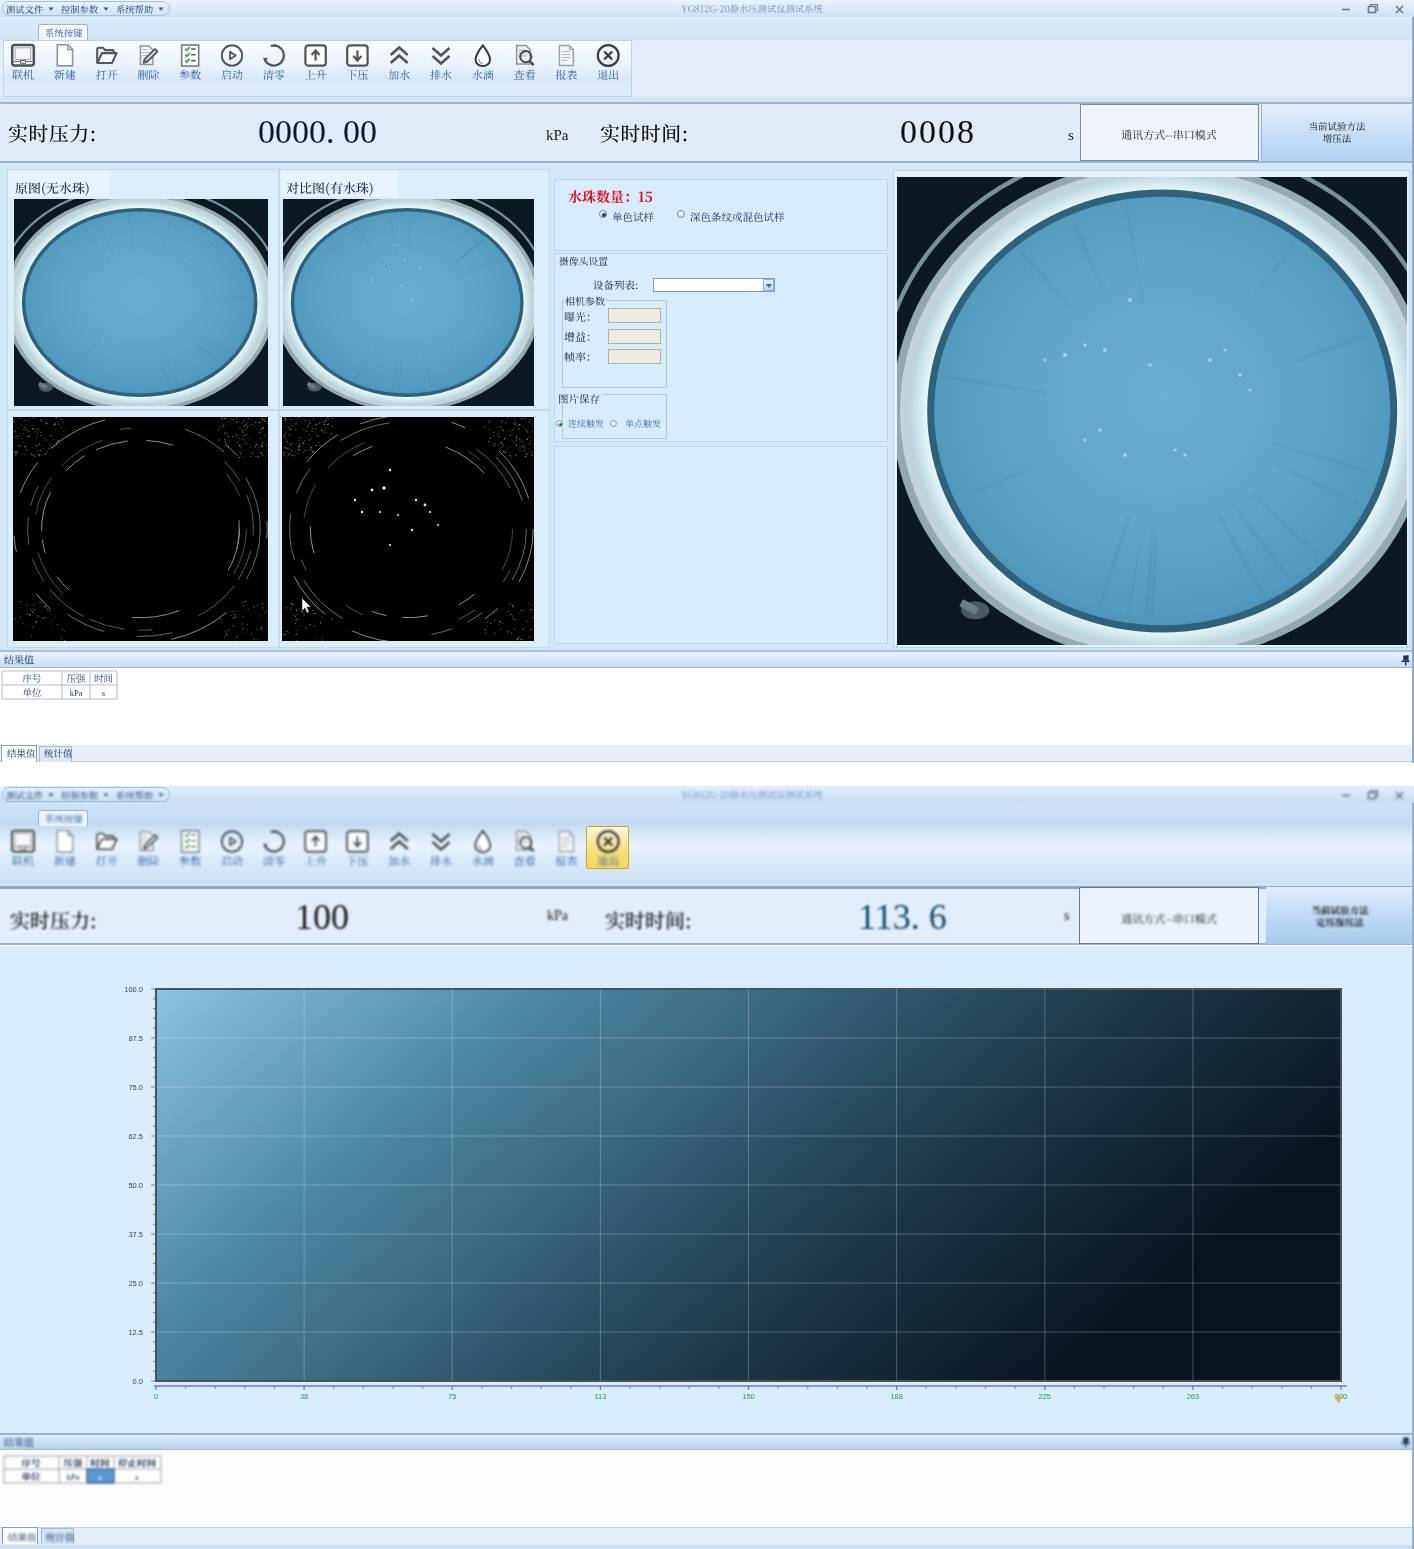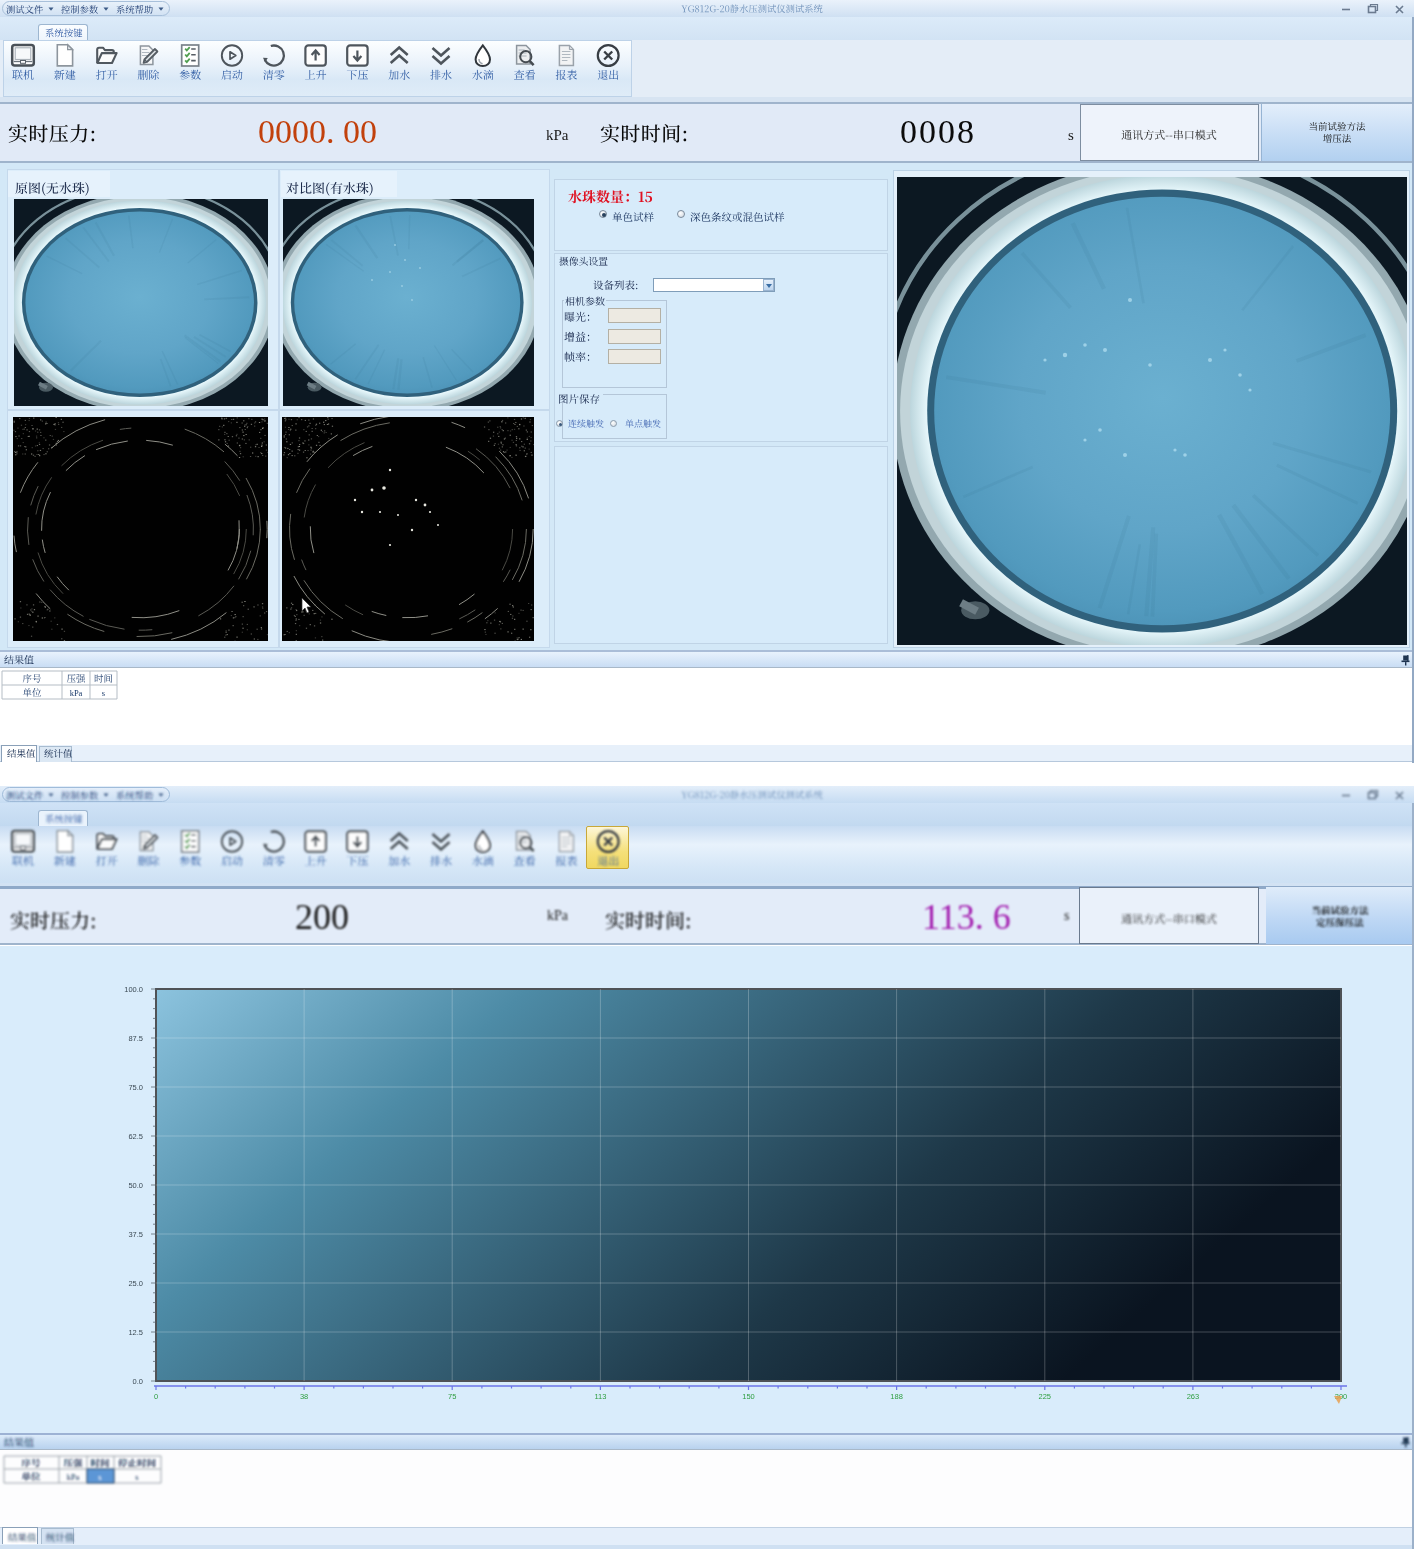--- a/index.html
+++ b/index.html
@@ -3,21 +3,21 @@
 <div style="position:absolute;left:0;top:0;width:1414px;height:17px;background:linear-gradient(#eaf2fb,#cfe0f2)"></div>
 <div style="position:absolute;left:2px;top:1px;width:168px;height:15px;background:linear-gradient(#e8f1fa,#d2e2f3);border:1px solid #a8c0da;border-radius:8px"></div>
 <div style="position:absolute;left:0;top:17px;width:1414px;height:23px;background:linear-gradient(#dcebf9,#d2e3f4)"></div>
 <div style="position:absolute;left:38px;top:24px;width:50px;height:16px;background:linear-gradient(#fbfdff,#eef5fc);border:1px solid #9db6d0;border-bottom:0;border-radius:3px 3px 0 0"></div>
 <div style="position:absolute;left:0;top:40px;width:1414px;height:62px;background:#e4edf7"></div>
 <div style="position:absolute;left:3px;top:40px;width:629px;height:57px;background:linear-gradient(#fcfeff,#e8f1fa 45%,#d9e8f6 70%,#dfecf8);border:1px solid #bdd2e8"></div>
 <div style="position:absolute;left:0;top:97px;width:1414px;height:5px;background:#d7e4f2"></div>
 <div style="position:absolute;left:0;top:102px;width:1414px;height:2px;background:#9fb4cc"></div>
 <div style="position:absolute;left:0;top:104px;width:1414px;height:57px;background:#e1eaf7"></div>
 <div style="position:absolute;left:0;top:161px;width:1414px;height:2px;background:#9fb4cc"></div>
-<div style="position:absolute;left:258px;top:113px;width:260px;height:40px;color:#c2410c;font:34px 'Liberation Serif',serif">0000. 00</div>
+<div style="position:absolute;left:258px;top:113px;width:260px;height:40px;color:#0f172a;font:34px 'Liberation Serif',serif">0000. 00</div>
 <div style="position:absolute;left:546px;top:127px;width:50px;height:18px;color:#1a1a1a;font:15px 'Liberation Serif',serif">kPa</div>
 <div style="position:absolute;left:900px;top:113px;width:160px;height:40px;color:#0c0c0c;font:34px 'Liberation Serif',serif;letter-spacing:2px">0008</div>
 <div style="position:absolute;left:1068px;top:127px;width:20px;height:18px;color:#1a1a1a;font:15px 'Liberation Serif',serif">s</div>
 <div style="position:absolute;left:1080px;top:104px;width:179px;height:57px;background:#eef3fb;border:1px solid #7d8da0;box-sizing:border-box"></div>
 <div style="position:absolute;left:1261px;top:104px;width:153px;height:57px;background:linear-gradient(#e3eefb,#c7ddf5 55%,#b2d0f0);border-left:1px solid #96b4d4;box-sizing:border-box"></div>
 <div style="position:absolute;left:0;top:163px;width:1414px;height:487px;background:#d3e8f7"></div>
 <div style="position:absolute;left:7px;top:169px;width:272px;height:241px;background:#dcedfa;border:1px solid #c5d9ec"></div>
 <div style="position:absolute;left:279px;top:169px;width:271px;height:241px;background:#dcedfa;border:1px solid #c5d9ec"></div>
 <div style="position:absolute;left:7px;top:410px;width:272px;height:238px;background:#dcedfa;border:1px solid #c5d9ec"></div>
 <div style="position:absolute;left:279px;top:410px;width:271px;height:238px;background:#dcedfa;border:1px solid #c5d9ec"></div>
@@ -58,23 +58,23 @@
 <div style="position:absolute;left:0;top:786px;width:1414px;height:17px;background:linear-gradient(#e3eefa,#c6dcf2)"></div>
 <div style="position:absolute;left:2px;top:787px;width:168px;height:15px;background:linear-gradient(#e4eefa,#ccdff3);border:1px solid #a0bcda;border-radius:8px"></div>
 <div style="position:absolute;left:0;top:803px;width:1414px;height:23px;background:linear-gradient(#cfe2f6,#c2d9f0)"></div>
 <div style="position:absolute;left:38px;top:810px;width:50px;height:16px;background:#eaf3fc;border:1px solid #9db6d0;border-bottom:0;border-radius:3px 3px 0 0"></div>
 <div style="position:absolute;left:0;top:826px;width:1414px;height:62px;background:linear-gradient(#c8dcf2,#e8f2fc 30%,#d6e7f7 65%,#cadef2)"></div>
 <div style="position:absolute;left:586px;top:826px;width:43px;height:43px;background:linear-gradient(#fdf6d8,#f5e07a 60%,#f0d860);border:1px solid #c8a838;border-radius:2px"></div>
 <div style="position:absolute;left:0;top:883px;width:1414px;height:5px;background:#d2e2f3"></div>
 <div style="position:absolute;left:0;top:886px;width:1414px;height:3px;background:#8fa9c8"></div>
 <div style="position:absolute;left:0;top:889px;width:1414px;height:54px;background:#e3ecf9"></div>
 <div style="position:absolute;left:0;top:943px;width:1414px;height:2px;background:#9fb4cc"></div>
-<div style="position:absolute;left:295px;top:896px;width:160px;height:40px;color:#1c1c1c;font:36px 'Liberation Serif',serif;filter:blur(0.8px)">200</div>
+<div style="position:absolute;left:295px;top:896px;width:160px;height:40px;color:#1c1c1c;font:36px 'Liberation Serif',serif;filter:blur(0.8px)">100</div>
 <div style="position:absolute;left:547px;top:908px;width:40px;height:18px;color:#222;font:14px 'Liberation Serif',serif;filter:blur(0.9px)">kPa</div>
-<div style="position:absolute;left:922px;top:896px;width:180px;height:40px;color:#a21caf;font:36px 'Liberation Serif',serif;filter:blur(0.8px)">113. 6</div>
+<div style="position:absolute;left:858px;top:896px;width:180px;height:40px;color:#0c4a6e;font:36px 'Liberation Serif',serif;filter:blur(0.8px)">113. 6</div>
 <div style="position:absolute;left:1064px;top:908px;width:20px;height:18px;color:#222;font:14px 'Liberation Serif',serif;filter:blur(0.9px)">s</div>
 <div style="position:absolute;left:1079px;top:887px;width:180px;height:57px;background:#eaf1fa;border:1px solid #6a7a8e;box-sizing:border-box"></div>
 <div style="position:absolute;left:1266px;top:887px;width:148px;height:57px;background:linear-gradient(#dfecfa,#bcd6f4 60%,#a8caf0)"></div>
 <div style="position:absolute;left:0;top:946px;width:1414px;height:487px;background:#d9ecfb"></div>
 <div style="position:absolute;left:0;top:1433px;width:1414px;height:2px;background:#9db2d4"></div>
 <div style="position:absolute;left:0;top:1435px;width:1414px;height:14px;background:linear-gradient(#dcebfa,#b8d2ee)"></div>
 <div style="position:absolute;left:0;top:1449px;width:1414px;height:78px;background:#fdfdfe;border-top:1px solid #a8b8c8"></div>
 <div style="position:absolute;left:0;top:1527px;width:1414px;height:18px;background:#e4eefa;border-top:1px solid #c0d0e2"></div>
 <div style="position:absolute;left:2px;top:1527px;width:36px;height:17px;background:#fff;border:1px solid #8aa0b8;border-bottom:0"></div>
 <div style="position:absolute;left:41px;top:1528px;width:33px;height:16px;background:#d4e2f2;border:1px solid #a8bcd0;border-bottom:0"></div>

